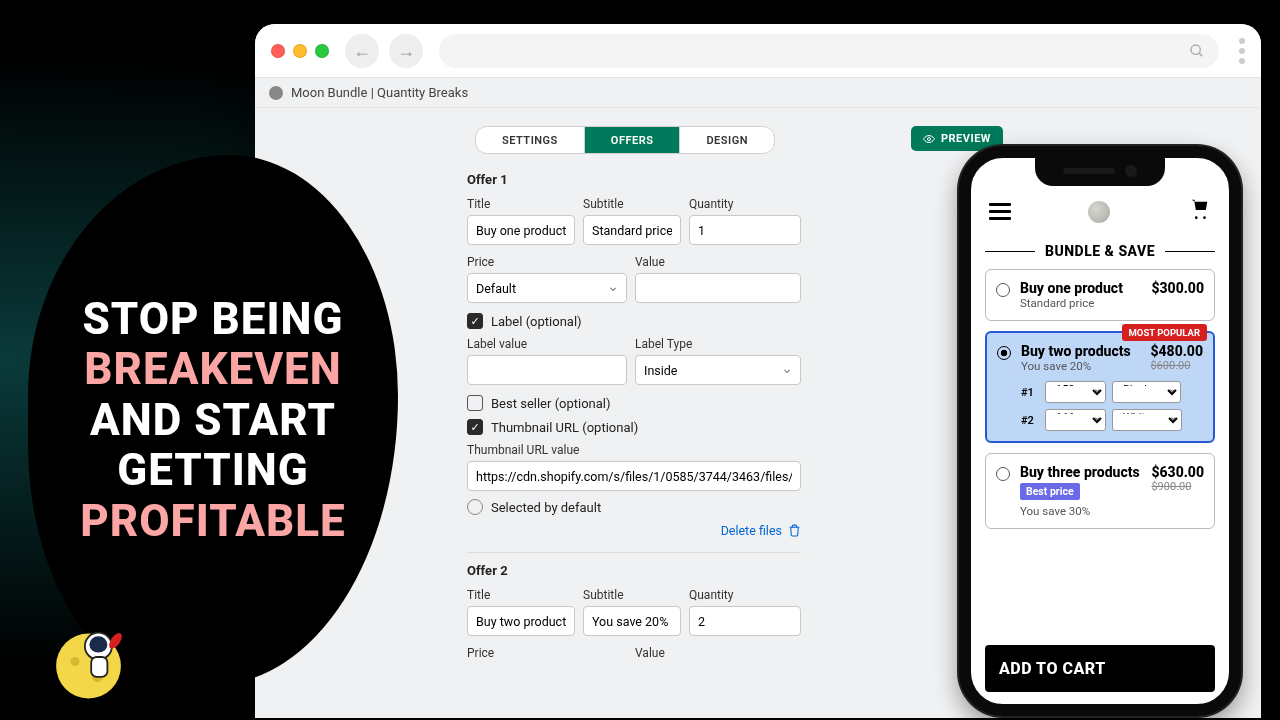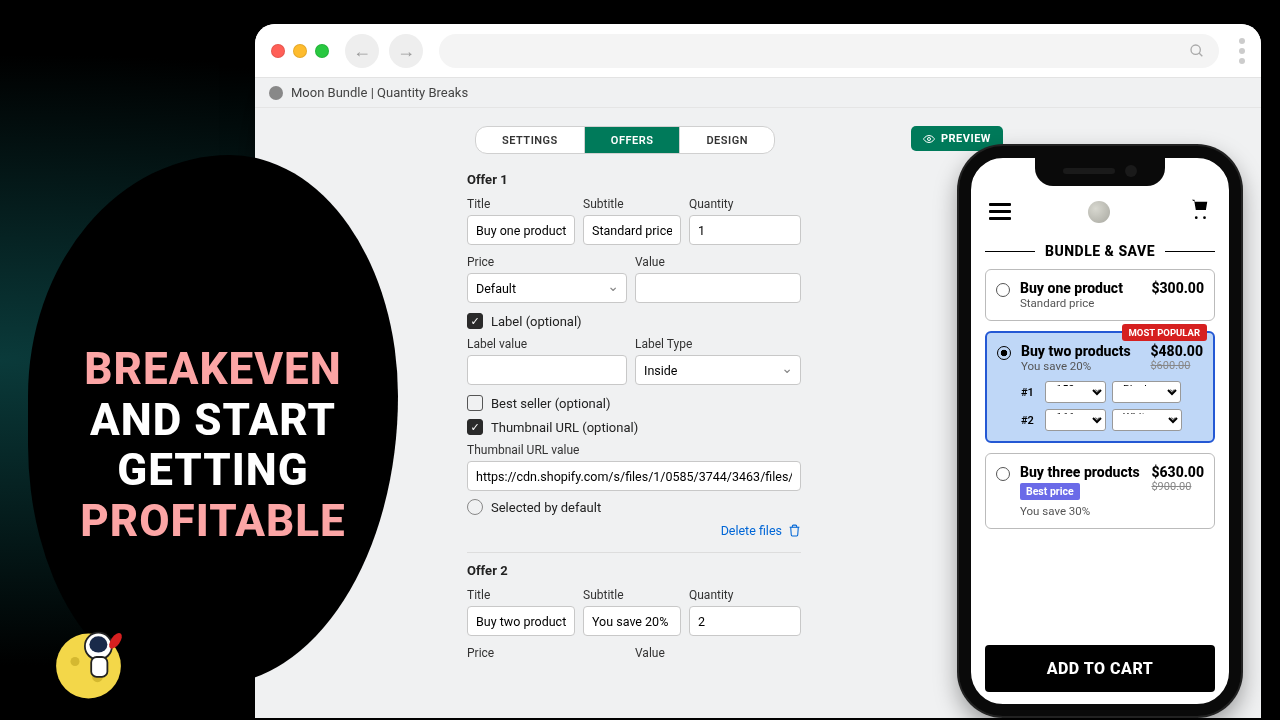--- a/index.html
+++ b/index.html
@@ -85,28 +85,28 @@
   .offer .oo { font-size: 11px; color: #888; text-align: left; text-decoration: line-through; }
   .badge { position: absolute; top: -9px; right: 6px; background: #d62020; color: #fff; font-size: 9.5px; font-weight: 700; padding: 3px 7px; border-radius: 3px; }
   .best-badge { display: inline-block; background: #6a6ae8; color: #fff; font-size: 10.5px; font-weight: 700; padding: 2px 6px; border-radius: 2px; margin-top: 2px; }
   .variants { margin-top: 8px; display: flex; flex-direction: column; gap: 6px; padding-left:24px;}
   .var-row { display: flex; align-items: center; gap: 6px; font-size: 11px; }
   .var-row .n { width: 18px; font-weight:600;}
   .var-sel { height: 22px; border: 1px solid #999; border-radius: 3px; background: #fff; font-size: 11px; padding: 0 14px 16px 6px; position:relative;}
   .vs-wrap{position:relative;}
   .vs-wrap::after{content:"⌄"; position:absolute; right:4px; top:1px; font-size:11px; color:#555;}
 
-  .add-cart { margin-top: auto; background: #000; color: #fff; font-size: 16px; font-weight: 800; text-align: center; padding: 14px; border-radius: 4px; letter-spacing:.5px;}
+  .add-cart { margin-top: auto; background: #000; color: #fff; font-size: 16px; font-weight: 800; padding: 14px; border-radius: 4px; letter-spacing:.5px;}
 </style>
 </head>
 <body>
 
 <div class="blob">
   <h1>
-    <br>
+    <span>STOP BEING</span><br>
     <span class="gold">BREAKEVEN</span><br>
     <span>AND START</span><br>
     <span>GETTING</span><br>
     <span class="gold">PROFITABLE</span>
   </h1>
 </div>
 <svg class="astro" viewBox="0 0 100 100">
   <circle cx="45" cy="60" r="36" fill="#f3d749"></circle>
   <circle cx="30" cy="55" r="5" fill="#d4b830"></circle>
   <circle cx="55" cy="72" r="6" fill="#d4b830"></circle>

